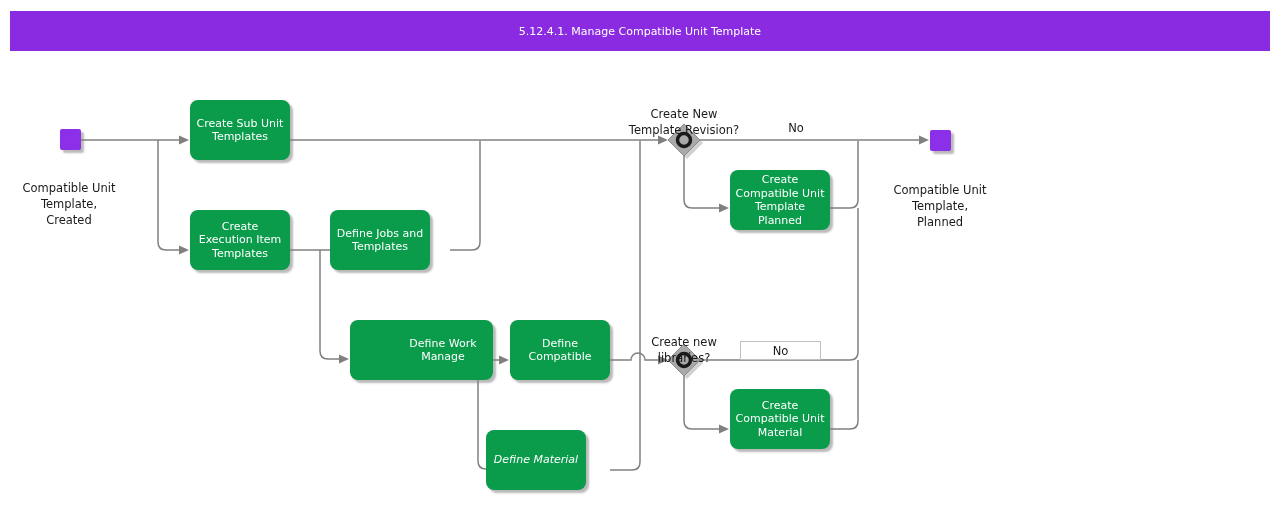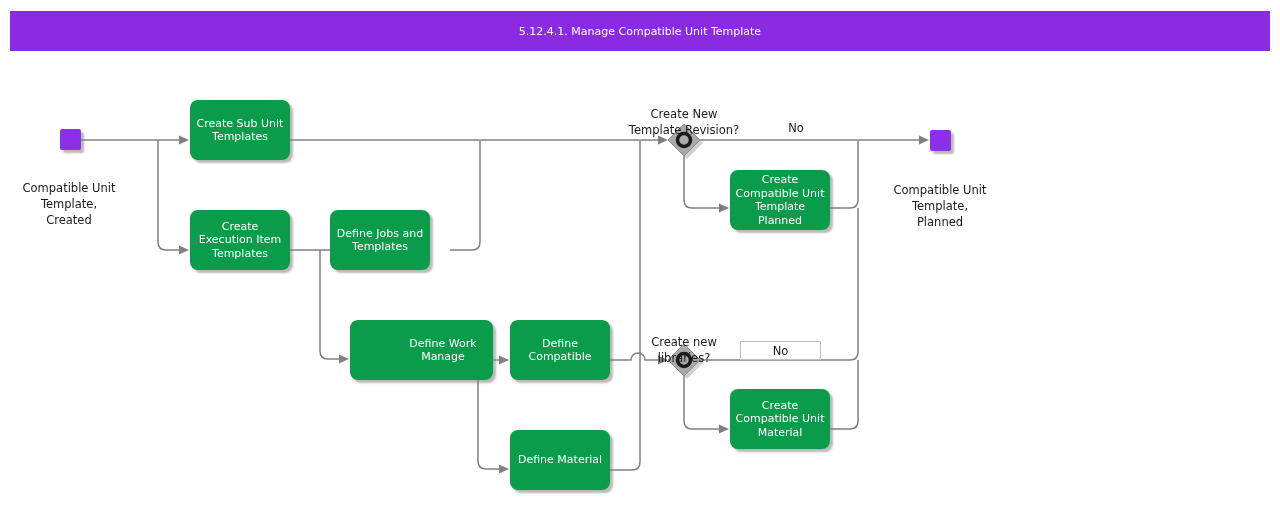--- a/index.html
+++ b/index.html
@@ -146,21 +146,21 @@
   <div class="task" style="left:350px; top:320px;padding-left:43px;">
     <span>Define Work</span>
     <span>Manage</span>
   </div>
 
   <div class="task" style="left:510px; top:320px;text-align:right;">
     <span>Define</span>
     <span>Compatible</span>
   </div>
 
-  <div class="task" style="left:510px; top:430px;">
+  <div class="task" style="left:486px; top:430px;font-style:italic;">
     <span>Define Material</span>
   </div>
 
   <div class="task" style="left:730px; top:170px;">
     <span>Create</span>
     <span>Compatible Unit</span>
     <span>Template</span>
     <span>Planned</span>
   </div>
 

